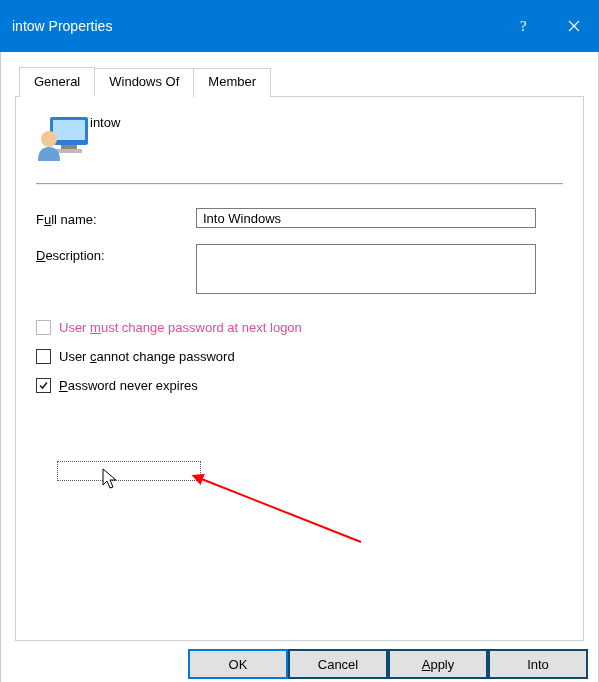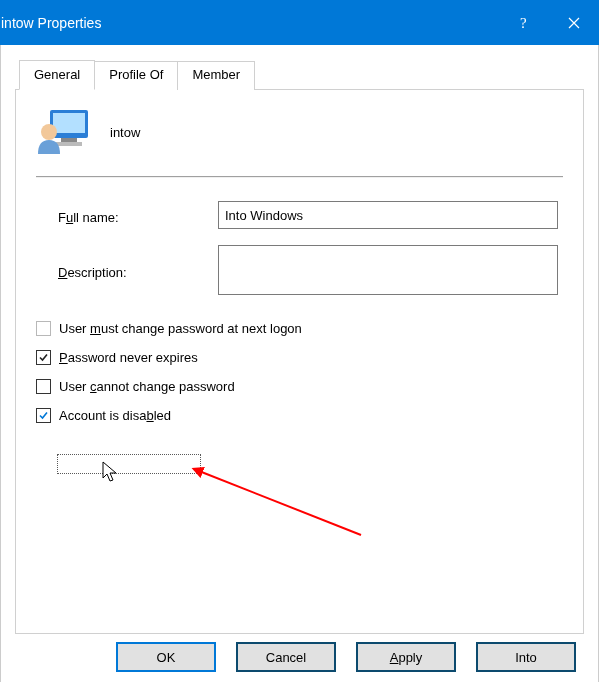--- a/index.html
+++ b/index.html
@@ -7,24 +7,24 @@
       font-family: "Segoe UI", Tahoma, sans-serif;
       font-size: 13px;
       background: #fff;
       width: 599px;
       height: 682px;
       overflow: hidden;
     }
     .titlebar {
       background: #0078d7;
       color: #fff;
-      height: 45px;
+      height: 52px;
       display: flex;
       align-items: center;
-      padding-left: 1px;
+      padding-left: 12px;
     }
     .titlebar-title { font-size: 14px; flex: 1; }
     .titlebar-btn {
       width: 50px; height: 36px;
       display: flex; align-items: center; justify-content: center;
       color: #fff; font-size: 16px;
     }
     .content {
       border: 1px solid #ccc;
       border-top: none;
@@ -61,41 +61,38 @@
       margin: 0 14px 0 14px;
       height: 545px;
       position: relative;
       top: -1px;
       z-index: 1;
       padding: 18px 20px;
       background: #fff;
     }
     .user-row {
       display: flex;
-      align-items: center;
-      gap: 20px;
       margin-bottom: 20px;
     }
     .user-icon { width: 54px; height: 48px; }
     .username { font-size: 13px; }
     .hr { height: 1px; background: #a0a0a0; margin: 8px 0 24px 0; box-shadow: 0 1px 0 #f0f0f0;}
     .field-row {
       display: flex;
-      align-items: center;
+      align-items: flex-start;
       margin-bottom: 16px;
-      margin-left: 22px;
     }
     .field-label {
       width: 160px;
       padding-top: 4px;
     }
     .underline { text-decoration: underline; }
     .txt {
       border: 1px solid #7a7a7a;
-      height: 28px;
+      height: 20px;
       width: 340px;
       padding: 4px 6px;
       font-family: inherit;
       font-size: 13px;
       background: #fff;
     }
     .txt.multi { height: 50px; resize: none; }
     .checks { margin-top: 26px; }
     .check-row {
       display: flex;
@@ -107,27 +104,27 @@
     .cbox {
       width: 15px; height: 15px;
       border: 1px solid #333;
       display: inline-flex;
       align-items: center;
       justify-content: center;
       background: #fff;
       flex-shrink: 0;
     }
     .cbox.disabled { border-color: #b8b8b8; }
-    .check-row.disabled { color: #000000; }
+    .check-row.disabled { color: #ec4899; }
     .buttons {
       position: absolute;
       bottom: 18px;
-      right: 22px;
-      display: flex;
-      gap: 20px;
+      right: 10px;
+      display: flex;
+      gap: 0;
     }
     .btn {
       width: 100px; height: 30px;
       border: 2px solid #0c4a6e;
       background: #e1e1e1;
       font-family: inherit;
       font-size: 13px;
       cursor: pointer;
     }
     .btn.primary { border: 2px solid #0078d7; }
@@ -166,21 +163,21 @@
     <svg width="12" height="12" viewBox="0 0 12 12">
         <path d="M1 1 L11 11 M11 1 L1 11" stroke="#fff" stroke-width="1.2"></path>
       </svg>
   </div>
 </div>
 
 <div class="content">
 
   <div class="tabs">
     <div class="tab active">General</div>
-    <div class="tab">Profile Of</div>
+    <div class="tab">Windows Of</div>
     <div class="tab">Member</div>
   </div>
 
   <div class="tabpage">
 
     <div class="user-row">
       <svg class="user-icon" viewBox="0 0 54 48">
         <rect x="14" y="2" width="38" height="28" rx="2" fill="#2a7ed6"></rect>
         <rect x="17" y="5" width="32" height="20" fill="#b3e0ff"></rect>
         <rect x="25" y="30" width="16" height="4" fill="#888"></rect>
@@ -202,38 +199,30 @@
       <div class="field-label"><span class="underline">D</span><span>escription:</span></div>
       <textarea class="txt multi" style=""></textarea>
     </div>
 
     <div class="checks">
       <div class="check-row disabled">
         <span class="cbox disabled"></span>
         <span><span>User </span><span class="underline">m</span><span>ust change password at next logon</span></span>
       </div>
       <div class="check-row">
+        <span class="cbox"></span>
+        <span><span>User </span><span class="underline">c</span><span>annot change password</span></span>
+      </div>
+      <div class="check-row">
         <span class="cbox">
           <svg width="11" height="11" viewBox="0 0 11 11">
               <path d="M2 5.5 L4.5 8 L9 2.5" stroke="#222" stroke-width="1.6" fill="none"></path>
             </svg>
         </span>
         <span><span class="underline">P</span><span>assword never expires</span></span>
-      </div>
-      <div class="check-row">
-        <span class="cbox"></span>
-        <span><span>User </span><span class="underline">c</span><span>annot change password</span></span>
-      </div>
-      <div class="check-row">
-        <span class="cbox">
-          <svg width="11" height="11" viewBox="0 0 11 11">
-              <path d="M2 5.5 L4.5 8 L9 2.5" stroke="#0078d7" stroke-width="1.6" fill="none"></path>
-            </svg>
-        </span>
-        <span><span>Account is disa</span><span class="underline">b</span><span>led</span></span>
       </div>
     </div>
 
   </div>
 
   <div class="focus-box"></div>
 
   <svg class="cursor" width="20" height="24" viewBox="0 0 20 24">
     <path d="M2 2 L2 18 L6 14 L9 21 L12 20 L9 13 L15 13 Z" fill="#fff" stroke="#000" stroke-width="1"></path>
   </svg>

